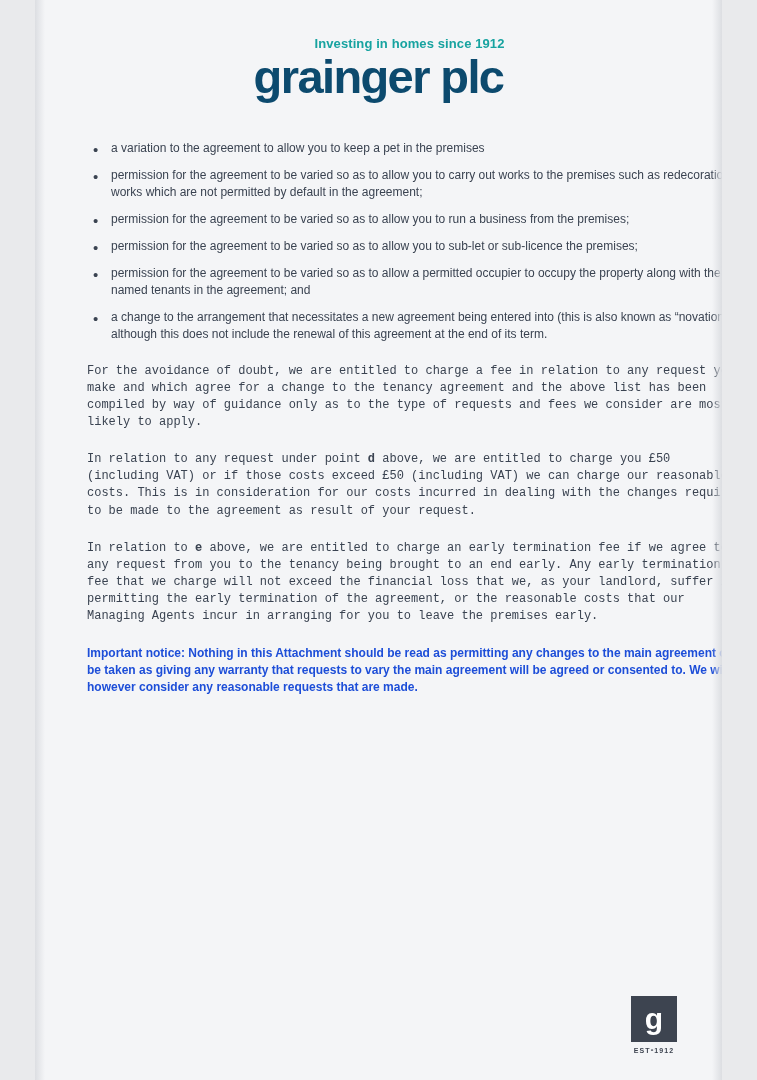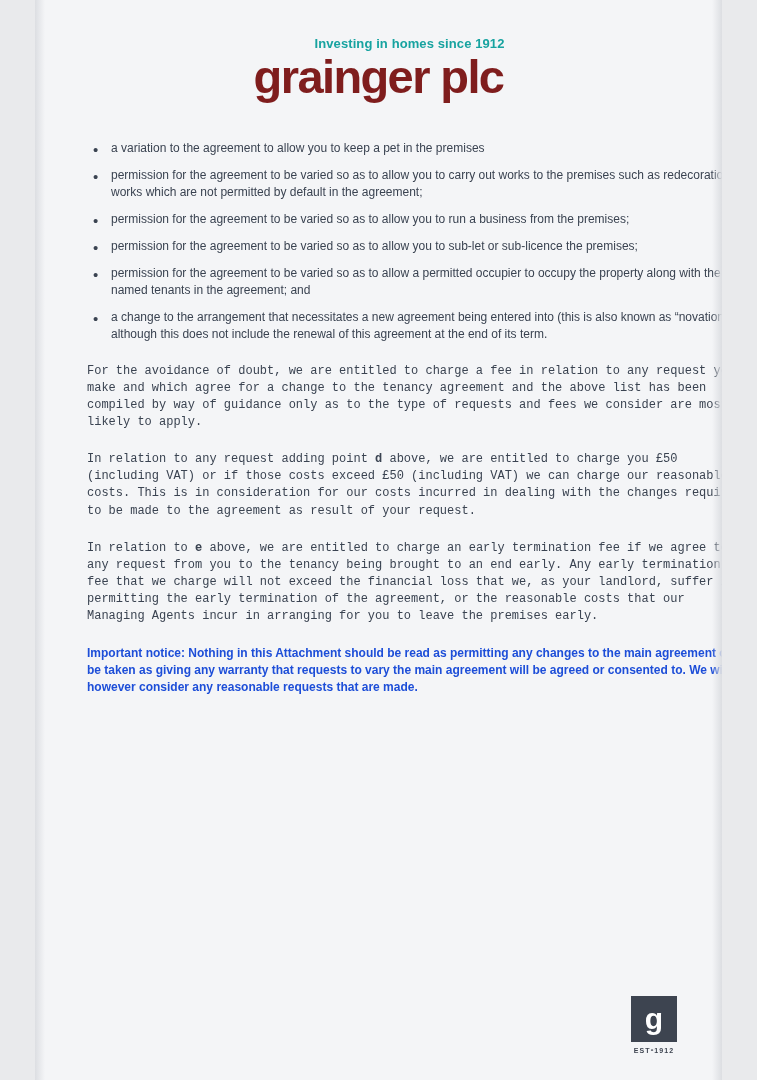--- a/index.html
+++ b/index.html
@@ -45,21 +45,21 @@
     text-align: center;
   }
   .logo-tag {
     color: #17a3a0;
     font-size: 13px;
     font-weight: 600;
     letter-spacing: 0.1px;
     margin: 0 0 2px 62px;
   }
   .logo-word {
-    color: #7f1d1d;
+    color: #0c4a6e;
     font-size: 47px;
     font-weight: 700;
     letter-spacing: -1.6px;
     line-height: 1;
   }
 
   .content {
     position: absolute;
     left: 52px;
     top: 140px;
@@ -148,21 +148,21 @@
       <li>a variation to the agreement to allow you to keep a pet in the premises</li>
       <li>permission for the agreement to be varied so as to allow you to carry out works to the premises such as redecoration works which are not permitted by default in the agreement;</li>
       <li>permission for the agreement to be varied so as to allow you to run a business from the premises;</li>
       <li>permission for the agreement to be varied so as to allow you to sub-let or sub-licence the premises;</li>
       <li>permission for the agreement to be varied so as to allow a permitted occupier to occupy the property along with the named tenants in the agreement; and</li>
       <li>a change to the arrangement that necessitates a new agreement being entered into (this is also known as “novation”), although this does not include the renewal of this agreement at the end of its term.</li>
     </ul>
 
     <p class="para first-para">For the avoidance of doubt, we are entitled to charge a fee in relation to any request you make and which agree for a change to the tenancy agreement and the above list has been compiled by way of guidance only as to the type of requests and fees we consider are most likely to apply.</p>
 
-    <p class="para"><span>In relation to any request adding point </span><span class="bold">d</span><span> above, we are entitled to charge you £50 (including VAT) or if those costs exceed £50 (including VAT) we can charge our reasonable costs. This is in consideration for our costs incurred in dealing with the changes required to be made to the agreement as result of your request.</span></p>
+    <p class="para"><span>In relation to any request under point </span><span class="bold">d</span><span> above, we are entitled to charge you £50 (including VAT) or if those costs exceed £50 (including VAT) we can charge our reasonable costs. This is in consideration for our costs incurred in dealing with the changes required to be made to the agreement as result of your request.</span></p>
 
     <p class="para"><span>In relation to </span><span class="bold">e</span><span> above, we are entitled to charge an early termination fee if we agree to any request from you to the tenancy being brought to an end early. Any early termination fee that we charge will not exceed the financial loss that we, as your landlord, suffer in permitting the early termination of the agreement, or the reasonable costs that our Managing Agents incur in arranging for you to leave the premises early.</span></p>
 
     <p class="notice">Important notice: Nothing in this Attachment should be read as permitting any changes to the main agreement or be taken as giving any warranty that requests to vary the main agreement will be agreed or consented to. We will however consider any reasonable requests that are made.</p>
 
   </div>
 
   <div class="footer-logo">
     <div class="footer-mark">g</div>
     <div class="footer-est">ESTº1912</div>

